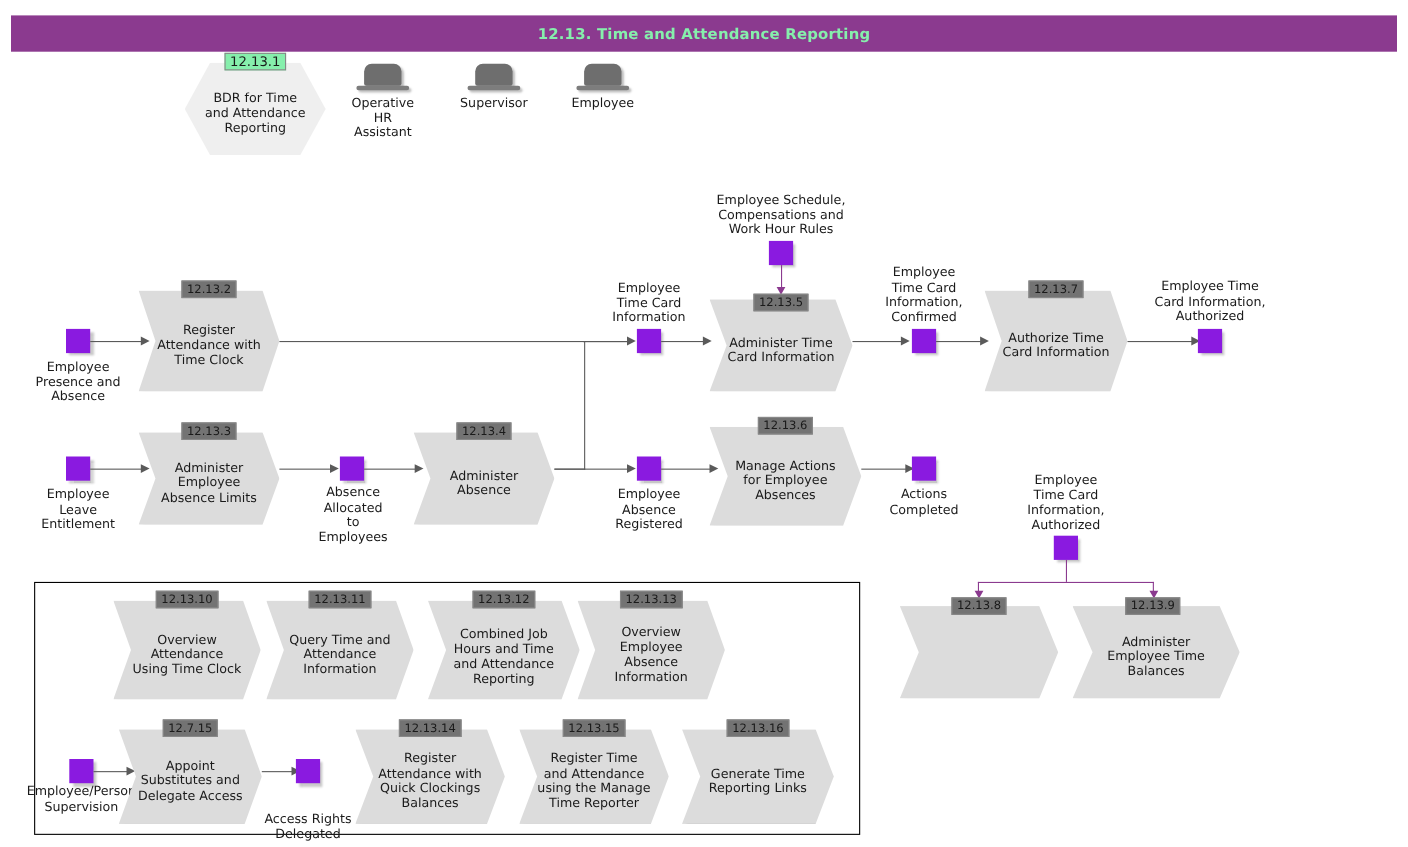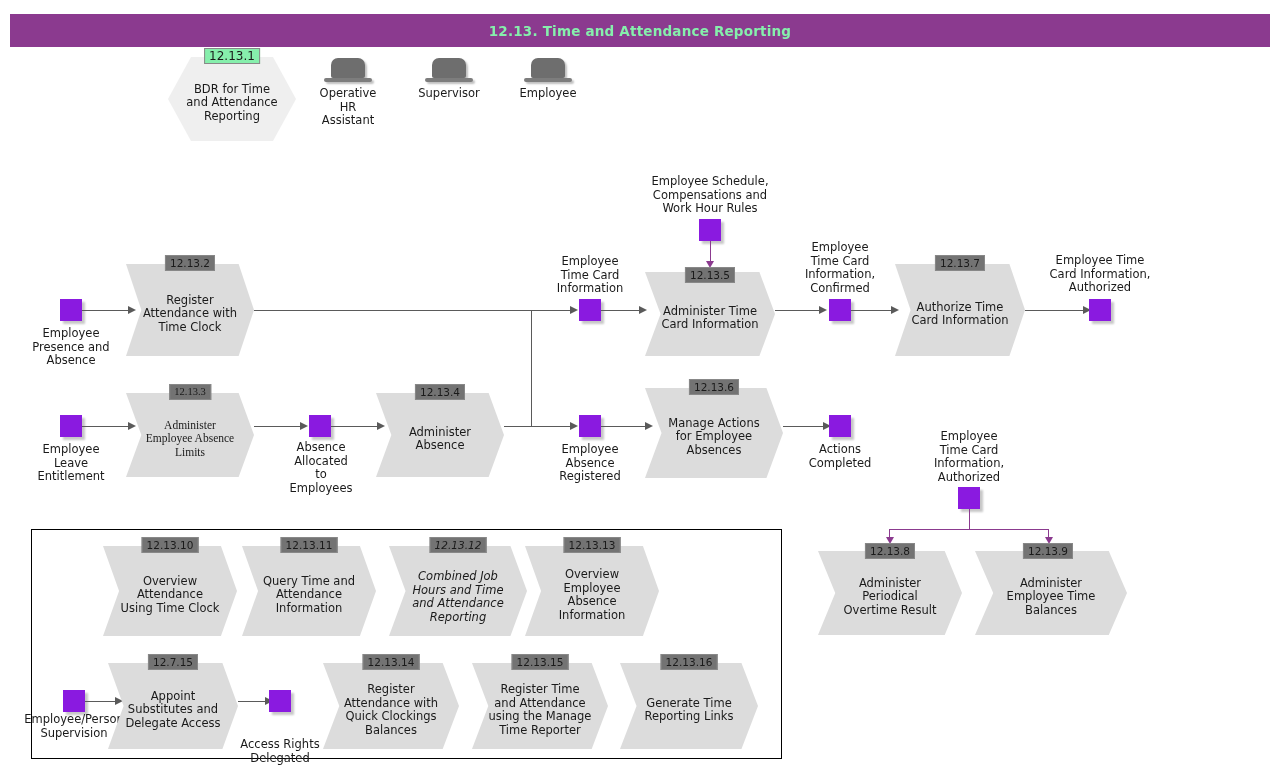--- a/index.html
+++ b/index.html
@@ -185,21 +185,21 @@
 <div class="dataobj" style="left:1089px;top:299px;"></div>
 
 <div class="dataobj" style="left:60px;top:415px;"></div>
 <div class="dlabel" style="left:20px;top:443px;width:102px;">Employee
 Leave
 Entitlement</div>
 
 <div class="ln lnh" style="left:82px;top:425.5px;width:48px;"></div>
 <div class="arrow" style="left:128px;top:421.5px;"></div>
 
-<div class="proc" style="left:126px;top:393px;width:128px;height:84px;font-family:Liberation Serif, serif;">
+<div class="proc" style="left:126px;top:393px;width:128px;height:84px;">
   <div class="shape"></div>
   <div class="pcode">12.13.3</div>
   <div class="ptext">Administer
 Employee
 Absence Limits</div>
 </div>
 
 <div class="ln lnh" style="left:254px;top:425.5px;width:50px;"></div>
 <div class="arrow" style="left:300px;top:421.5px;"></div>
 
@@ -256,24 +256,20 @@
 <div class="pln plnv" style="left:968.5px;top:509px;height:20px;"></div>
 <div class="pln plnh" style="left:889px;top:528.5px;width:160px;"></div>
 <div class="pln plnv" style="left:889px;top:528.5px;height:12px;"></div>
 <div class="pln plnv" style="left:1048px;top:528.5px;height:12px;"></div>
 <div class="parrow" style="left:885.5px;top:537px;"></div>
 <div class="parrow" style="left:1044.5px;top:537px;"></div>
 
 <div class="proc" style="left:818px;top:551px;width:144px;height:84px;">
   <div class="shape"></div>
   <div class="pcode" style="top:-8px;left:72px;">12.13.8</div>
-  <div class="ptext">Administer
-Periodical
-Overtime
-Result</div>
 </div>
 <div class="proc" style="left:975px;top:551px;width:152px;height:84px;">
   <div class="shape"></div>
   <div class="pcode" style="top:-8px;left:73px;">12.13.9</div>
   <div class="ptext">Administer
 Employee Time
 Balances</div>
 </div>
 
 <div class="panel"></div>
@@ -286,21 +282,21 @@
 Using Time
 Clock</div>
 </div>
 <div class="proc" style="left:242px;top:546px;width:134px;height:90px;">
   <div class="shape"></div>
   <div class="pcode">12.13.11</div>
   <div class="ptext">Query Time
 and Attendance
 Information</div>
 </div>
-<div class="proc" style="left:389px;top:546px;width:138px;height:90px;font-style:italic;">
+<div class="proc" style="left:389px;top:546px;width:138px;height:90px;">
   <div class="shape"></div>
   <div class="pcode">12.13.12</div>
   <div class="ptext" style="padding-top:12px;">Combined Job
 Hours and
 Time and
 Attendance
 Reporting</div>
 </div>
 <div class="proc" style="left:525px;top:546px;width:134px;height:90px;">
   <div class="shape"></div>

